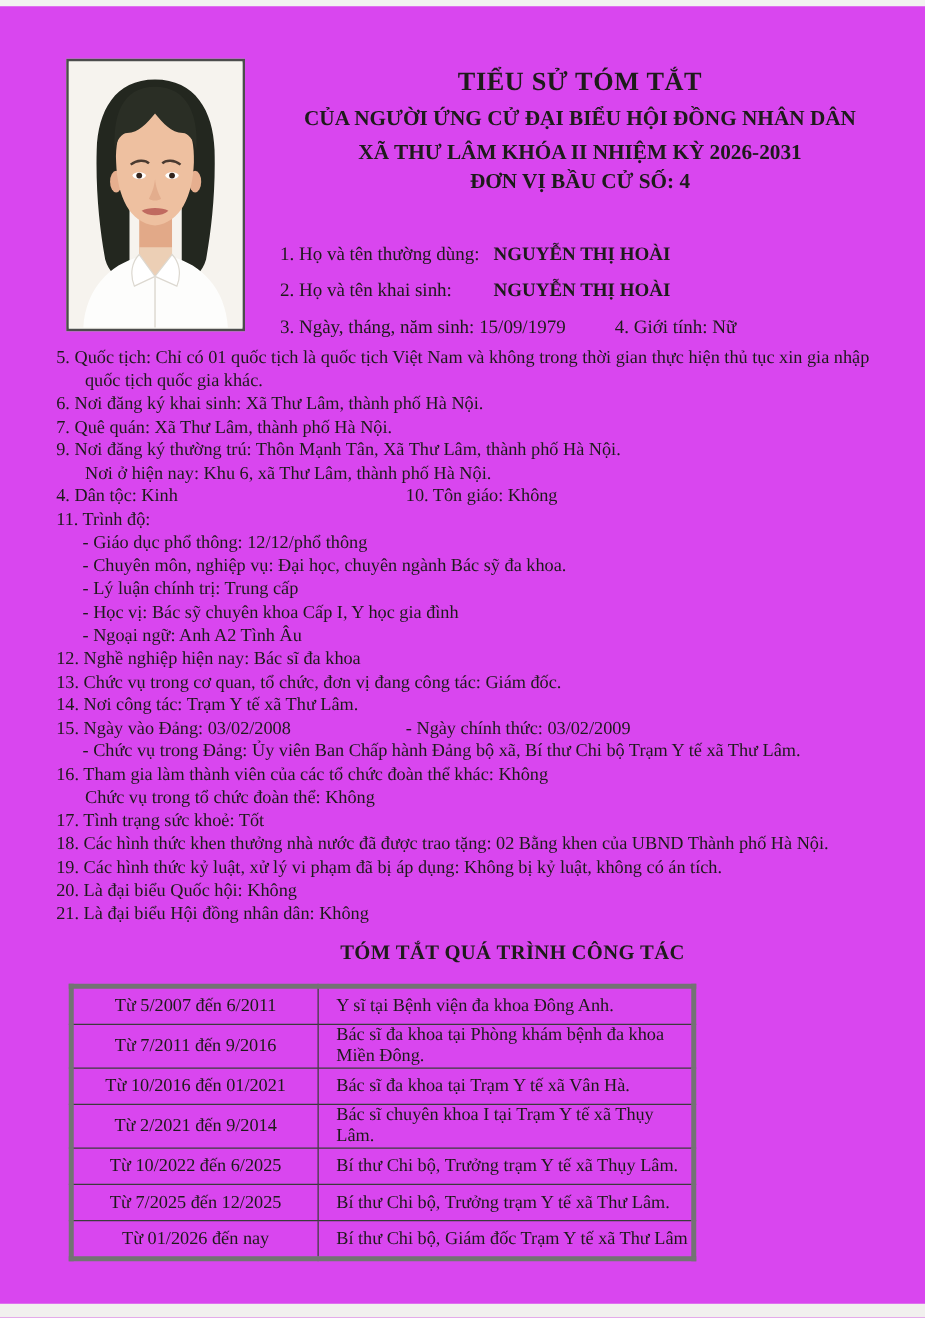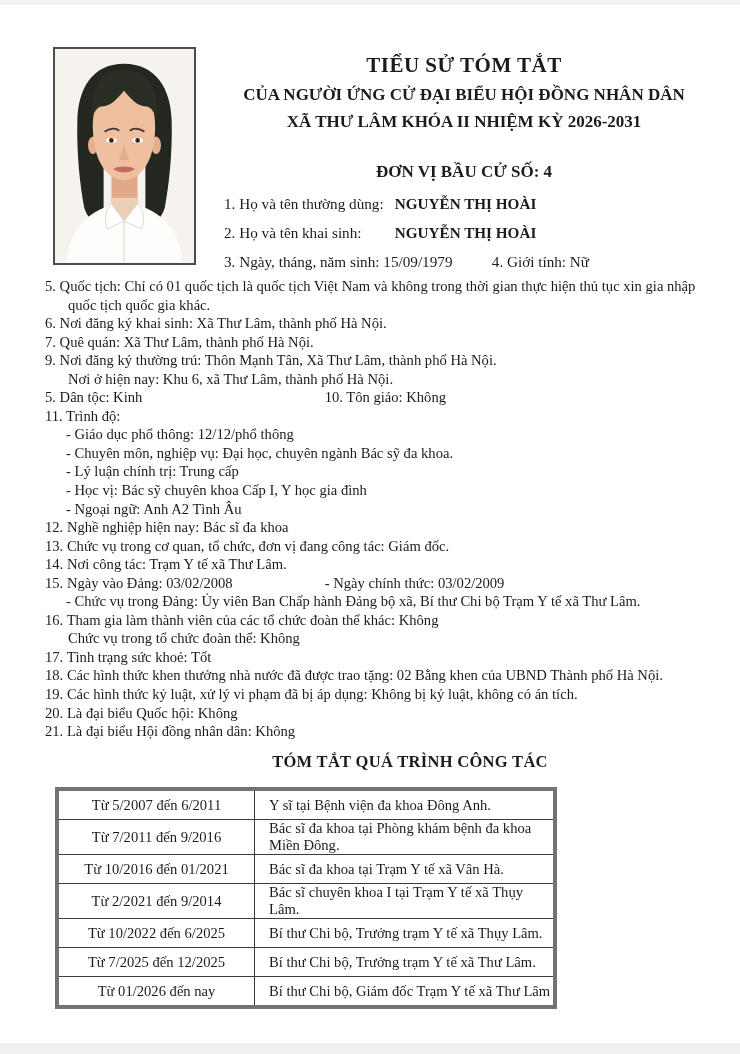--- a/index.html
+++ b/index.html
@@ -1,37 +1,37 @@
 <!DOCTYPE html>
 <html><head>
 <meta charset="utf-8">
 <style>
   html,body{margin:0;padding:0;background:#e8e8e8;}
   .page{
     position:relative;width:740px;height:1054px;margin:0 auto;
-    background:#ffffff;overflow:hidden;
+    background:#d946ef;overflow:hidden;
     font-family:"Liberation Serif","DejaVu Serif",serif;
     color:#1d1b1a;
   }
   .strip-top{position:absolute;top:0;left:0;width:740px;height:5px;background:#f2f2f0;}
   .strip-bottom{position:absolute;bottom:0;left:0;width:740px;height:11px;background:#f1f0ee;}
 
   
   .photo-frame{
     position:absolute;left:53px;top:47px;width:143px;height:218px;
     border:2px solid #4c4c4c;background:#f8f6f1;box-sizing:border-box;
   }
   .photo-frame svg{display:block;width:100%;height:100%;}
 
   
   .header{position:absolute;left:192px;top:52px;width:544px;text-align:center;font-weight:bold;}
   .header .t1{font-size:21px;letter-spacing:.5px;line-height:26px;}
   .header .t2{font-size:17px;line-height:28px;margin-top:3px;}
   .header .t3{font-size:17px;line-height:26px;text-align:center;}
-  .header .unit{font-size:17px;margin-top:27px;}
+  .header .unit{font-size:17px;}
 
   
   .identity{position:absolute;left:224px;top:193px;width:505px;font-size:15.2px;}
   .identity .row{height:29px;line-height:21px;}
   .identity .lbl{display:inline-block;width:167px;}
   .identity .val{font-weight:bold;}
   .identity .col1{display:inline-block;width:264px;}
 
   
   .details{position:absolute;left:45px;top:277px;width:678px;font-size:14.6px;line-height:18.55px;}
@@ -117,21 +117,21 @@
     </div>
   </div>
 
   <div class="details">
     <p class="hang">5. Quốc tịch: Chỉ có 01 quốc tịch là quốc tịch Việt Nam và không trong thời gian thực hiện thủ tục xin gia nhập quốc tịch quốc gia khác.</p>
     <p>6. Nơi đăng ký khai sinh: Xã Thư Lâm, thành phố Hà Nội.</p>
     <p>7. Quê quán: Xã Thư Lâm, thành phố Hà Nội.</p>
     <p>9. Nơi đăng ký thường trú: Thôn Mạnh Tân, Xã Thư Lâm, thành phố Hà Nội.</p>
     <p class="ind">Nơi ở hiện nay: Khu 6, xã Thư Lâm, thành phố Hà Nội.</p>
     <p class="twocol">
-      <span class="c1">5. Dân tộc: Kinh</span>
+      <span class="c1">4. Dân tộc: Kinh</span>
       <span>10. Tôn giáo: Không</span>
     </p>
     <p>11. Trình độ:</p>
     <p class="dash">- Giáo dục phổ thông: 12/12/phổ thông</p>
     <p class="dash">- Chuyên môn, nghiệp vụ: Đại học, chuyên ngành Bác sỹ đa khoa.</p>
     <p class="dash">- Lý luận chính trị: Trung cấp</p>
     <p class="dash">- Học vị: Bác sỹ chuyên khoa Cấp I, Y học gia đình</p>
     <p class="dash">- Ngoại ngữ: Anh A2 Tình Âu</p>
     <p>12. Nghề nghiệp hiện nay: Bác sĩ đa khoa</p>
     <p>13. Chức vụ trong cơ quan, tổ chức, đơn vị đang công tác: Giám đốc.</p>

